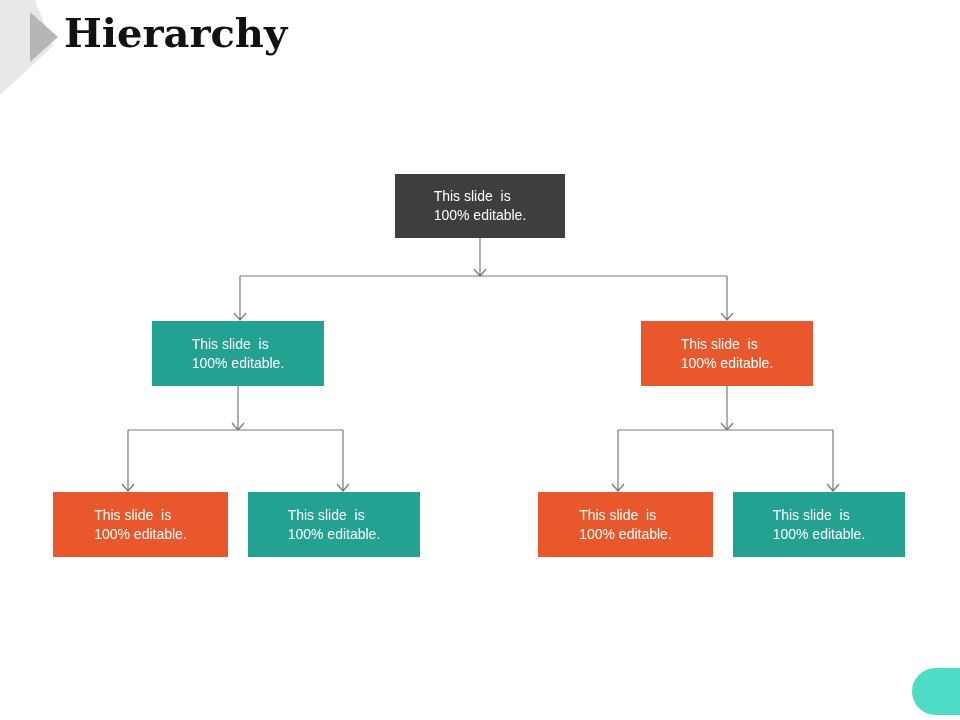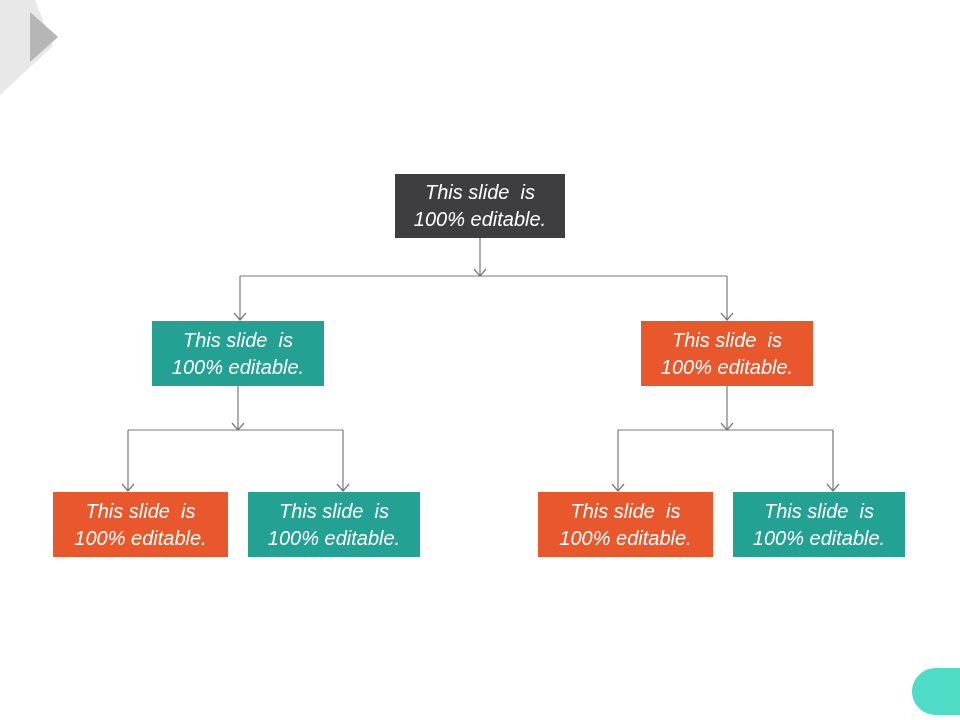--- a/index.html
+++ b/index.html
@@ -43,24 +43,22 @@
     stroke-width: 1.2px;
     stroke-linejoin: miter;
   }
 
   
   .node {
     position: absolute;
     display: flex;
     align-items: center;
     justify-content: center;
-    text-align: center;
     color: #ffffff;
-    font-style: italic;
-    font-size: 20px;
+    font-size: 14px;
     line-height: 1.35;
     white-space: pre-wrap;
   }
   .n0 { left: 395px; top: 174px; width: 170px; height: 64px; }
   .n1 { left: 152px; top: 321px; width: 172px; height: 65px; }
   .n2 { left: 641px; top: 321px; width: 172px; height: 65px; }
   .n3 { left:  53px; top: 492px; width: 175px; height: 65px; }
   .n4 { left: 248px; top: 492px; width: 172px; height: 65px; }
   .n5 { left: 538px; top: 492px; width: 175px; height: 65px; }
   .n6 { left: 733px; top: 492px; width: 172px; height: 65px; }
@@ -78,20 +76,21 @@
 </head>
 <body>
 
 <div class="slide">
 
   <svg class="title-deco-svg" viewBox="0 0 70 110" aria-hidden="true">
     <polygon points="0,0 35,0 53,46 0,95" fill="#e8e8e8"></polygon>
     <polygon points="30,12 58,37 30,62" fill="#b6b6b6"></polygon>
   </svg>
 
+  <h1 class="slide-title">Hierarchy</h1>
 
   <svg class="connectors-svg" viewBox="0 0 960 720" aria-hidden="true">
     <path d="M480 238 V276 M474 269 L480 276 L486 269
              M240 276 H727
              M240 276 V320 M234 313 L240 320 L246 313
              M727 276 V320 M721 313 L727 320 L733 313" stroke="#7a7a7a"></path>
     <path d="M238 386 V430 M232 423 L238 430 L244 423
              M128 430 H343
              M128 430 V491 M122 484 L128 491 L134 484
              M343 430 V491 M337 484 L343 491 L349 484" stroke="#7a7a7a"></path>

